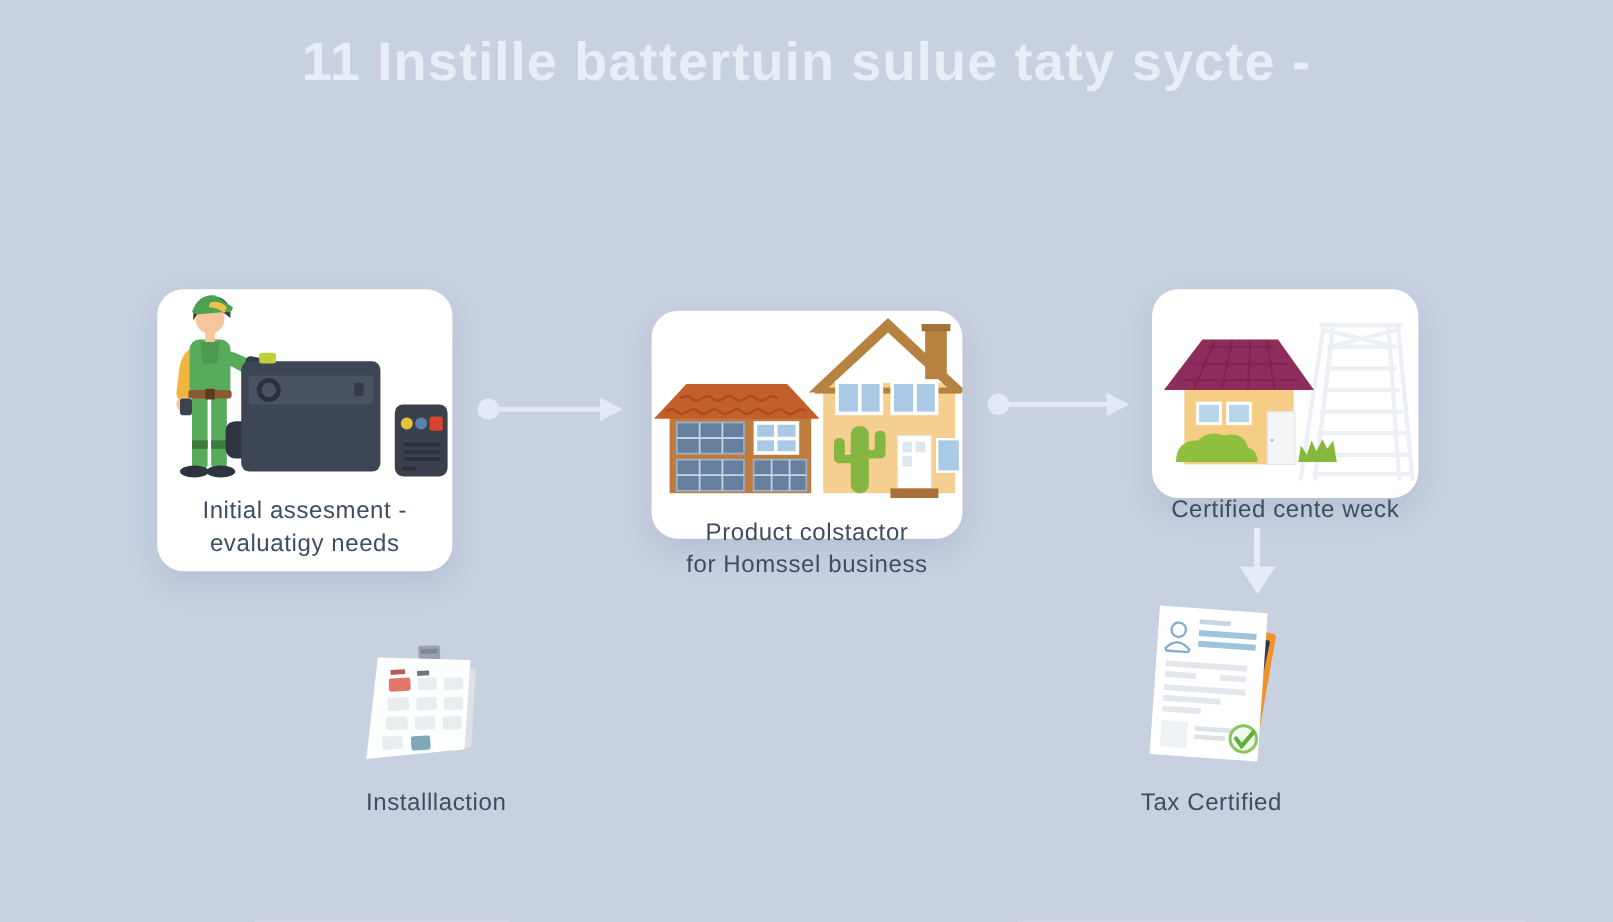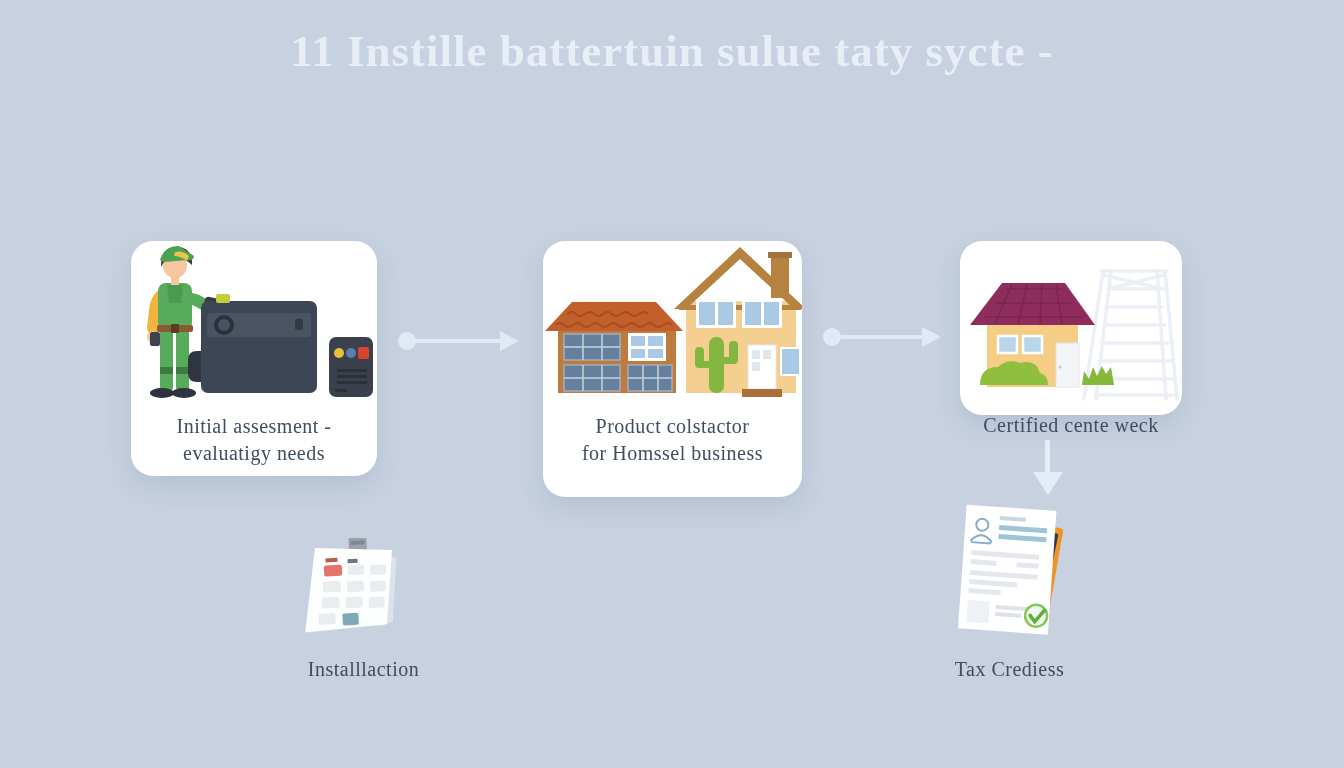--- a/index.html
+++ b/index.html
@@ -1,19 +1,19 @@
 <!DOCTYPE html>
 <html><head>
 <meta charset="utf-8">
 <style>
   html,body { margin:0; padding:0; }
   .stage {
     position:relative; width:1344px; height:768px;
     background:#c7d1e0; overflow:hidden;
-    font-family:Liberation Serif, serif;
+    font-family:Liberation Sans, sans-serif;
   }
   .title {
     position:absolute; left:0; top:24px; width:1344px;
     text-align:center; color:#e9eef6; font-weight:bold;
     font-size:45px; line-height:55px; letter-spacing:1px;
   }
   .card {
     position:absolute; background:#ffffff; border-radius:22px;
     box-shadow:0 10px 24px rgba(90,110,145,0.16);
   }
@@ -86,21 +86,21 @@
     <div class="card-label" style="top:172px;">Initial assesment -</div>
     <div class="card-label" style="top:199px;">evaluatigy needs</div>
   </div>
 
   <svg class="connector" style="left:397px; top:329px;" width="125" height="24" viewBox="0 0 125 24">
     <circle cx="10" cy="12" r="9" fill="#e0e9f5"></circle>
     <rect x="16" y="10" width="88" height="4" fill="#e0e9f5"></rect>
     <polygon points="103,2 122,12 103,22" fill="#e0e9f5"></polygon>
   </svg>
 
-  <div class="card" style="left:543px; top:241px; width:259px; height:256px;">
+  <div class="card" style="left:543px; top:259px; width:259px; height:190px;">
     <svg width="259" height="168" viewBox="0 0 259 168">
 
       <g>
         <rect x="228" y="13" width="18" height="44" fill="#b5823f"></rect>
         <rect x="225" y="11" width="24" height="6" fill="#a3713a"></rect>
         <rect x="143" y="60" width="110" height="92" fill="#f4cf90"></rect>
         <polygon points="131,68 197,6 263,68 251,68 197,18 143,68" fill="#b5823f"></polygon>
         <rect x="136" y="64" width="122" height="5" fill="#b5823f"></rect>
         <rect x="153" y="58" width="40" height="29" fill="#ffffff"></rect>
         <rect x="156" y="61" width="16" height="23" fill="#a9c9e4"></rect>
@@ -255,15 +255,15 @@
         <rect x="18" y="79" width="48" height="5"></rect>
         <rect x="18" y="88" width="32" height="5"></rect>
       </g>
       <rect x="18" y="100" width="22" height="22" fill="#eef1f5"></rect>
       <rect x="46" y="103" width="34" height="4" fill="#dde3e9"></rect>
       <rect x="46" y="110" width="26" height="4" fill="#dde3e9"></rect>
       <circle cx="87" cy="111" r="11" fill="#f2f8ee" stroke="#86c65a" stroke-width="2.5"></circle>
       <path d="M81 111 l5 6 l9 -12" stroke="#5daf3c" stroke-width="3.5" fill="none" stroke-linecap="round"></path>
     </g>
   </svg>
-  <div class="floating-label" style="left:927px; top:658px; width:165px;">Tax Crediess</div>
+  <div class="floating-label" style="left:927px; top:658px; width:165px;">Tax Certified</div>
 
 </div>
 
 </body></html>

